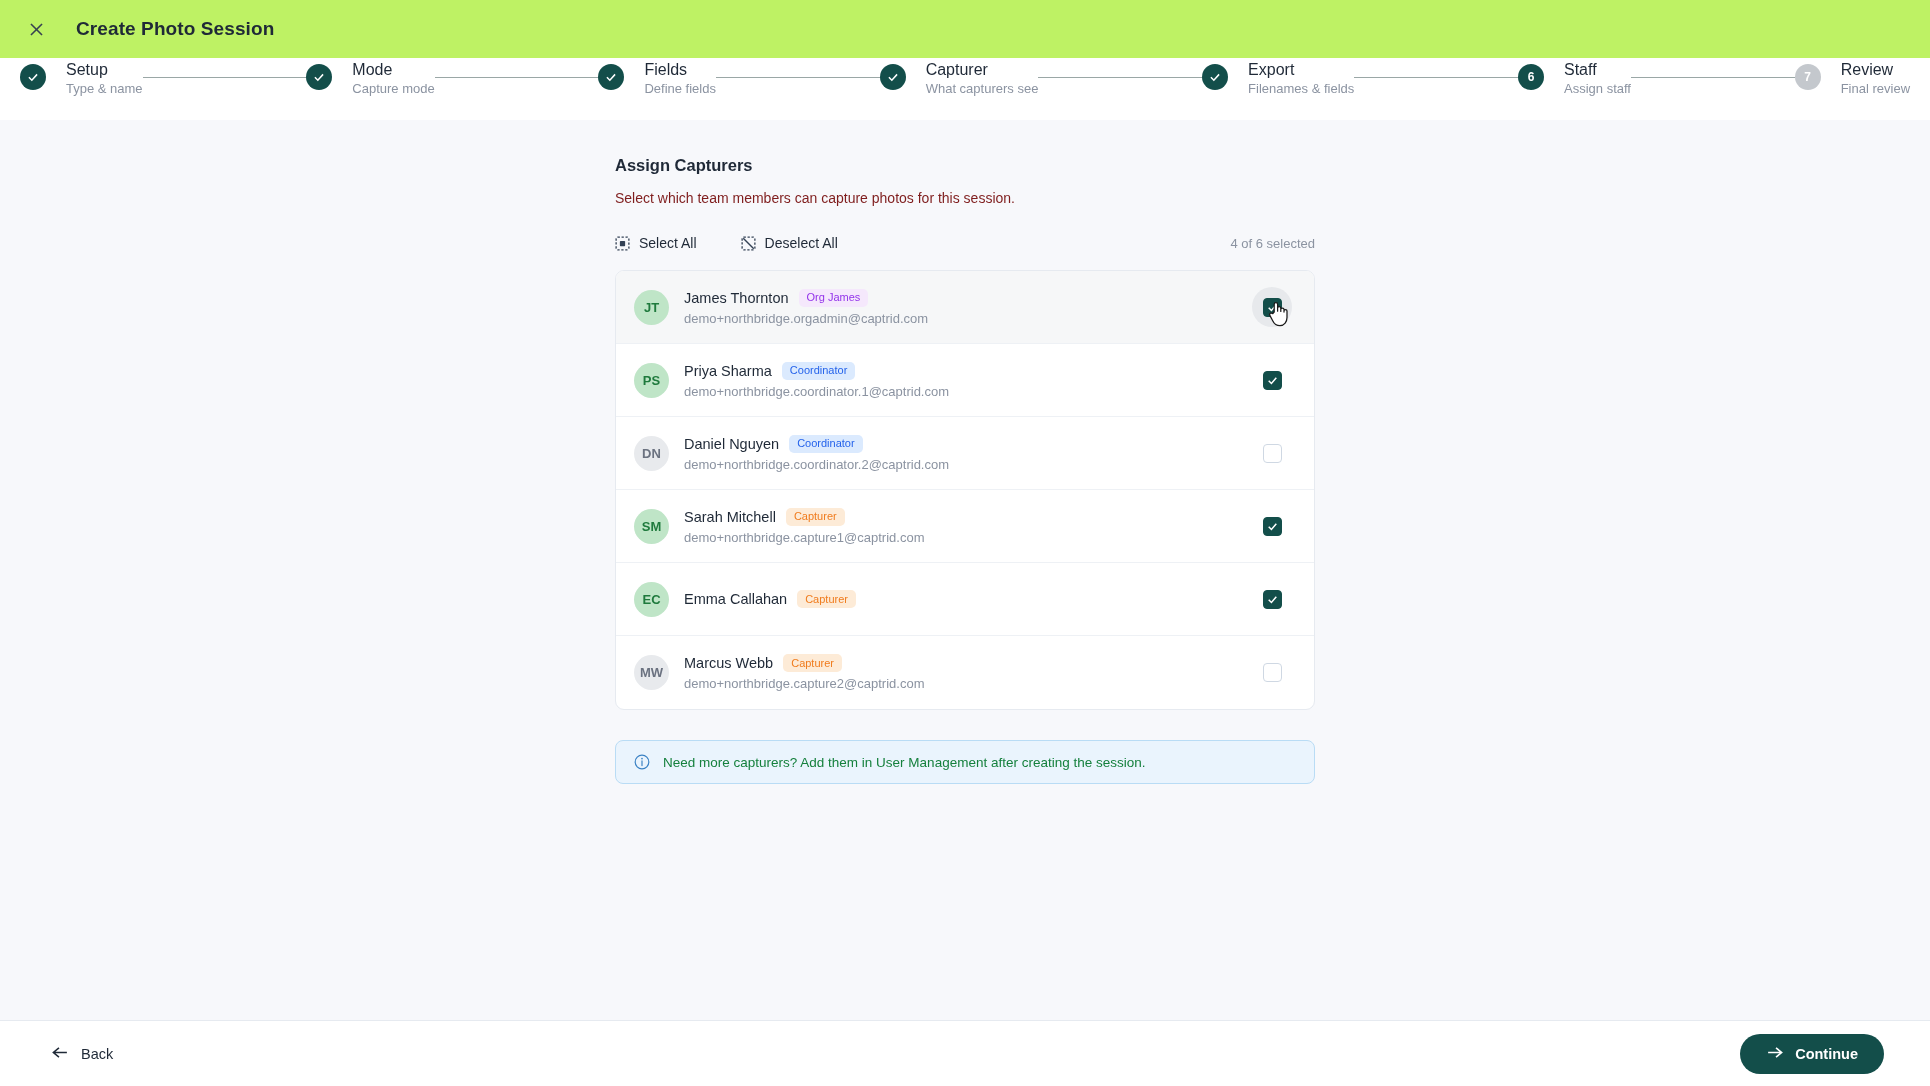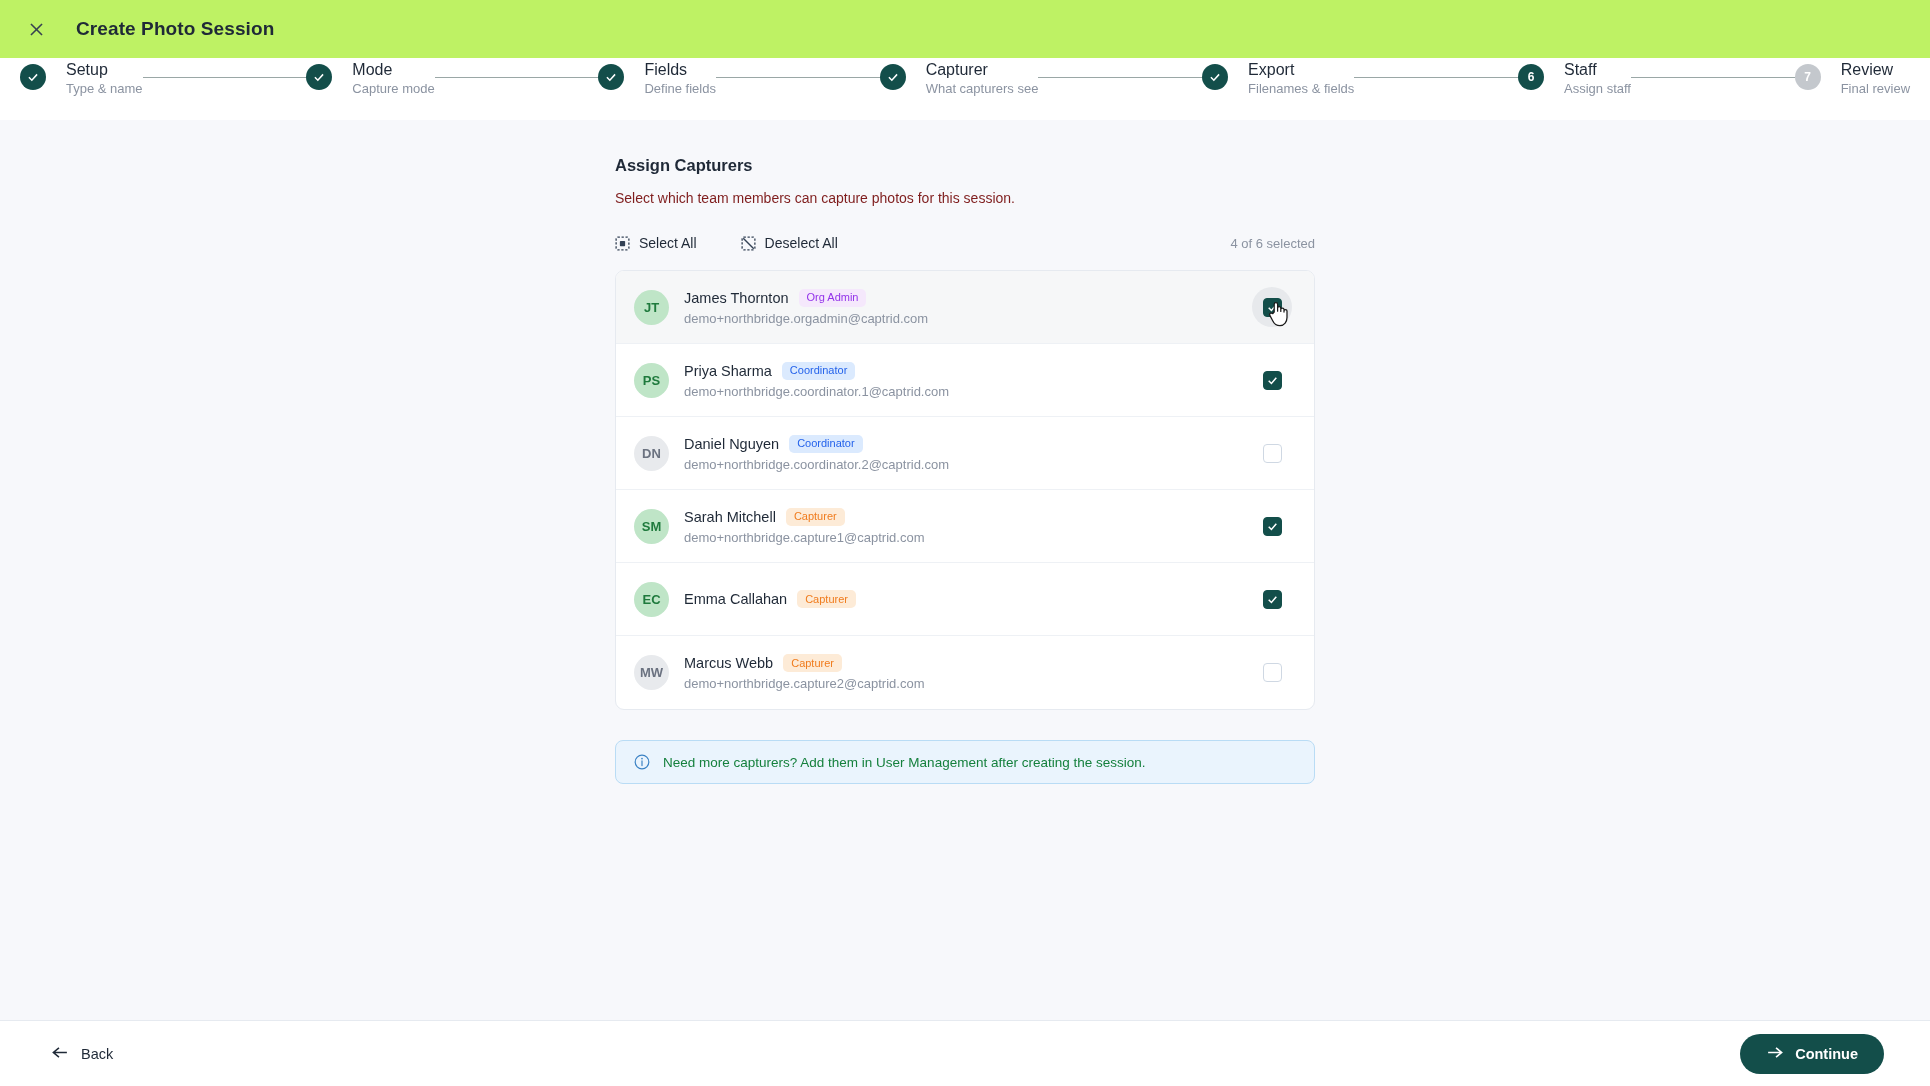--- a/index.html
+++ b/index.html
@@ -291,21 +291,21 @@
         </button>
         <span class="counter">4 of 6 selected</span>
       </div>
 
       <div class="list" id="people-list">
           <div class="row hovered">
             <div class="avatar on">JT</div>
             <div class="row-info">
               <div class="row-top">
                 <span class="row-name">James Thornton</span>
-                <span class="badge org-admin">Org Admin</span>
+                <span class="badge org-admin">Org James</span>
               </div>
               <div class="row-email">demo+northbridge.orgadmin@captrid.com</div>
             </div>
             <div class="cb-wrap hovered">
               <div class="cb checked">
                 <svg viewBox="0 0 24 24">
                   <path d="M5 12.5 L10 17.5 L19 7"></path>
                 </svg>
               </div>
               <span class="cursor-hand"><svg viewBox="0 0 21 27" width="21" height="27">

